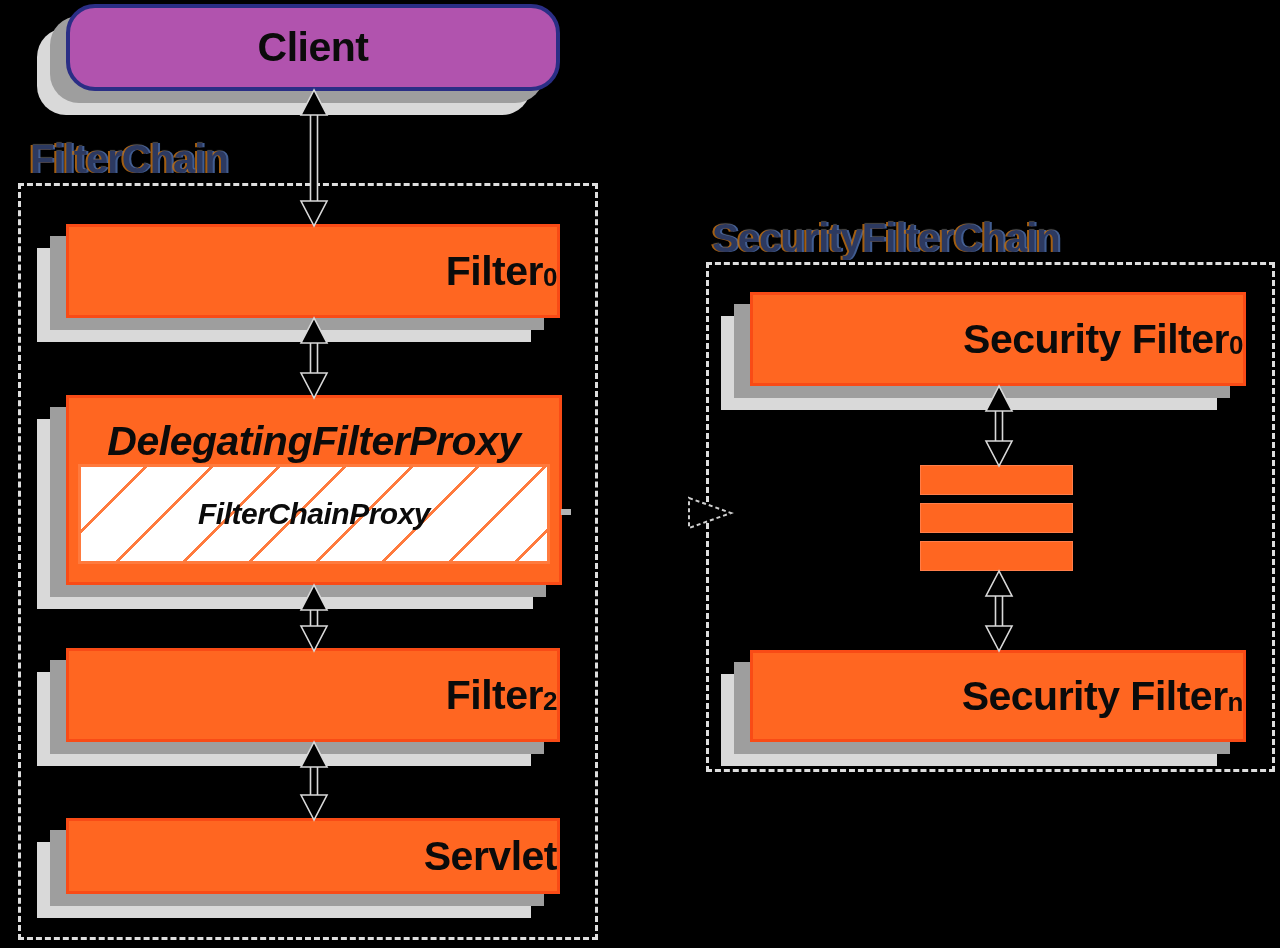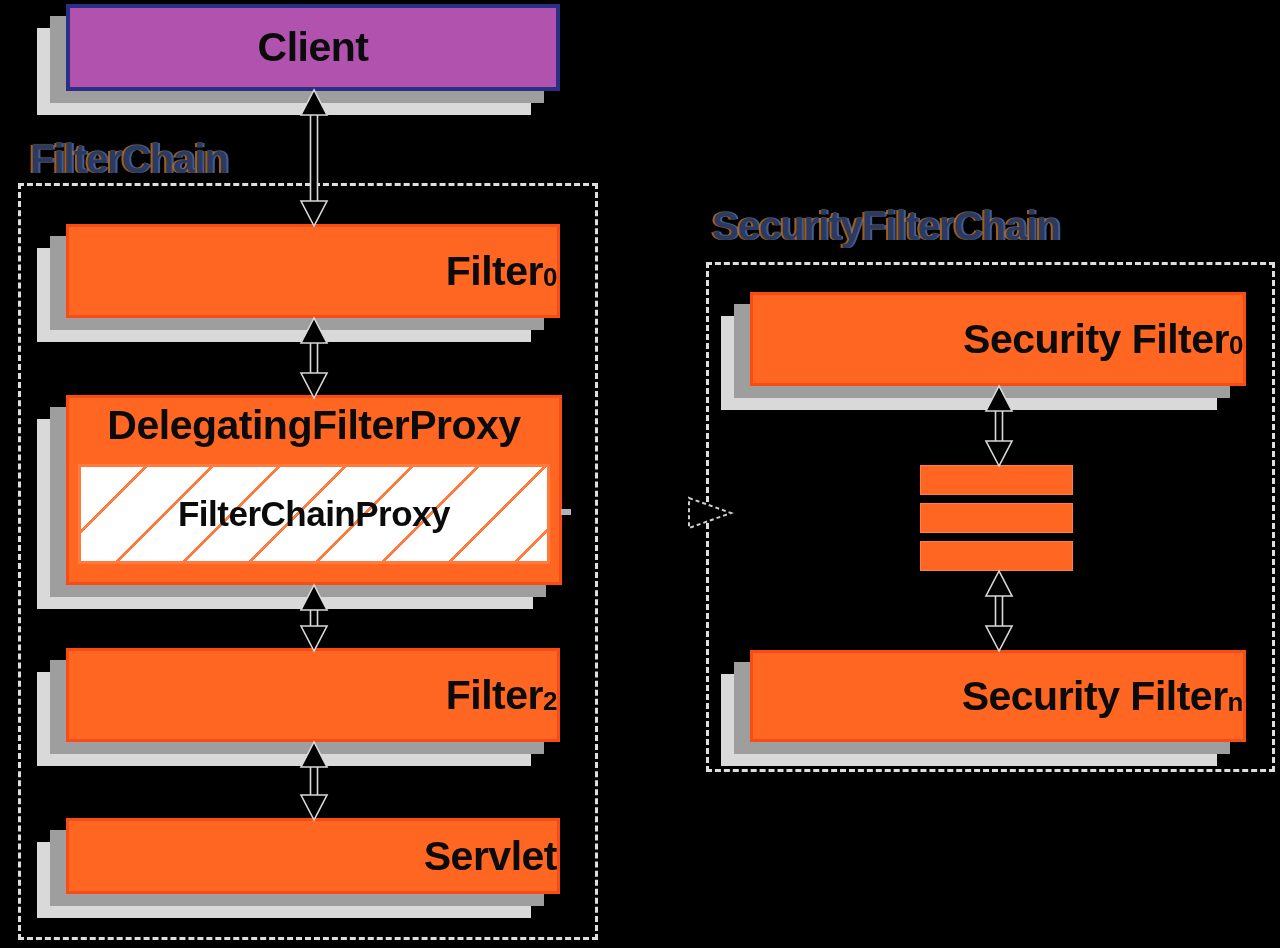--- a/index.html
+++ b/index.html
@@ -32,52 +32,52 @@
   .box{
     position:absolute; z-index:3; box-sizing:border-box;
     display:flex; align-items:center; justify-content:center;
     font-weight:bold; font-size:41px; letter-spacing:-0.5px;
     color:var(--text-color); white-space:nowrap;
     box-shadow:-16px 12px 0 0 var(--shadow-dark), -29px 24px 0 0 var(--shadow-light);
   }
   .orange{ background:var(--box-fill); border:3px solid var(--box-border);justify-content:flex-end; }
   .purple{ background:var(--client-fill); border:4px solid var(--client-border); }
   .box sub{ font-size:26px; line-height:0; position:relative; bottom:-6px; font-weight:bold;}
-  .dfp{ flex-direction:column; justify-content:flex-start; padding-top:4px; }
+  .dfp{ flex-direction:column; justify-content:flex-start; padding-top:20px;font-style:italic; }
   .hatched{
     position:absolute; left:9px; top:66px; width:472px; height:100px;
     box-sizing:border-box; border:3px solid var(--hatch-line);
     background:
       repeating-linear-gradient(135deg, transparent 0 44px, var(--hatch-line) 44px 47px),
       var(--hatch-bg);
     display:flex; align-items:center; justify-content:center;
-    font-size:35px; font-weight:bold; color:var(--text-color);
+    font-size:30px; font-weight:bold; color:var(--text-color);
   }
   .bar{
     position:absolute; z-index:3; box-sizing:border-box;
     background:var(--box-fill); border:1px solid #FF7E4A;
     width:153px; height:30px; left:920px;
   }
   .arrow{ position:absolute; z-index:5; }
   .conn-head{ position:absolute; z-index:5; }
   .conn-tick{ position:absolute; z-index:5; width:10px; height:6px; background:#B5B5B5; }
 </style>
 </head>
 <body>
 
 <div class="canvas">
 
   <div class="dashed-container" style="left:18px; top:183px; width:580px; height:757px;"></div>
 
   <div class="dashed-container" style="left:706px; top:262px; width:569px; height:510px;"></div>
 
   <div class="chain-title" style="left:18px; top:137px;">FilterChain</div>
-  <div class="chain-title" style="left:700px; top:204px;">SecurityFilterChain</div>
+  <div class="chain-title" style="left:700px; top:216px;">SecurityFilterChain</div>
 
-  <div class="box purple" style="left:66px; top:4px; width:494px; height:87px;">
+  <div class="box purple" style="left:66px; top:4px; width:494px; height:87px;border-radius:29px;">
     <span>Client</span>
   </div>
 
   <div class="box orange" style="left:66px; top:224px; width:494px; height:94px;">
     <span>Filter</span>
       <sub>0</sub>
   </div>
 
   <div class="box orange dfp" style="left:66px; top:395px; width:496px; height:190px;">
     <span>DelegatingFilterProxy</span>

